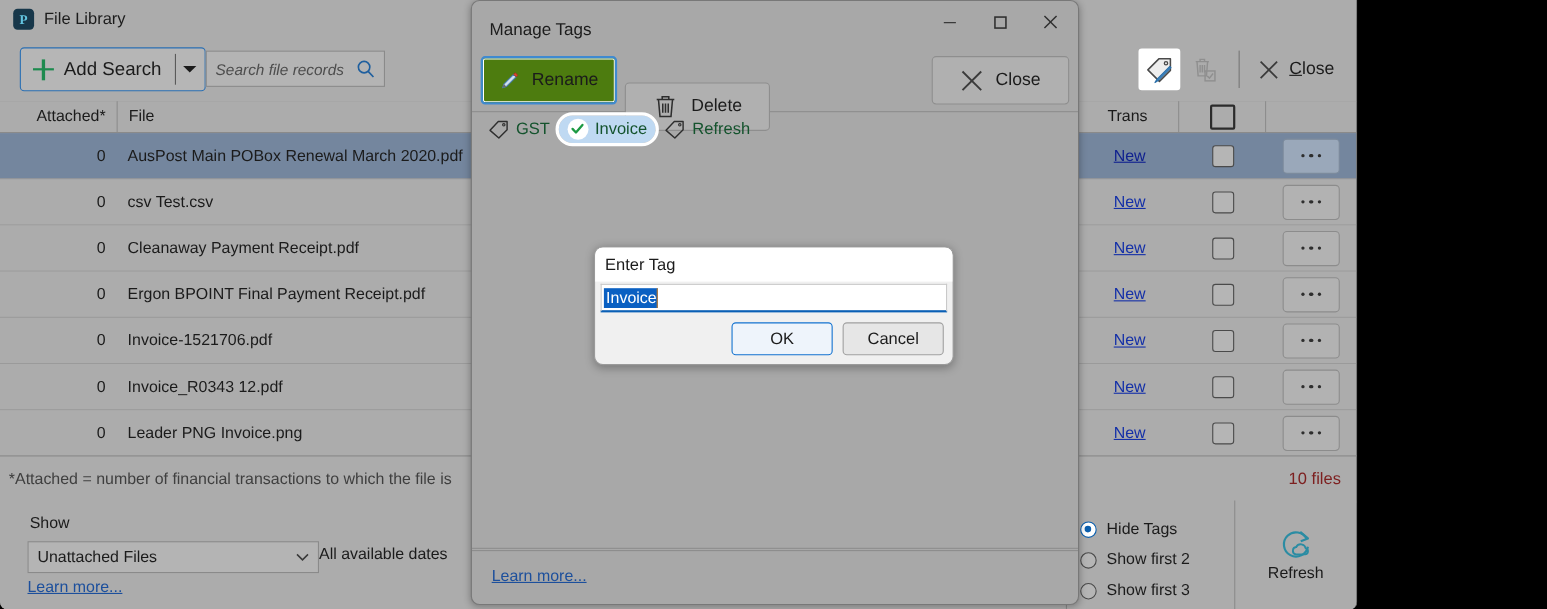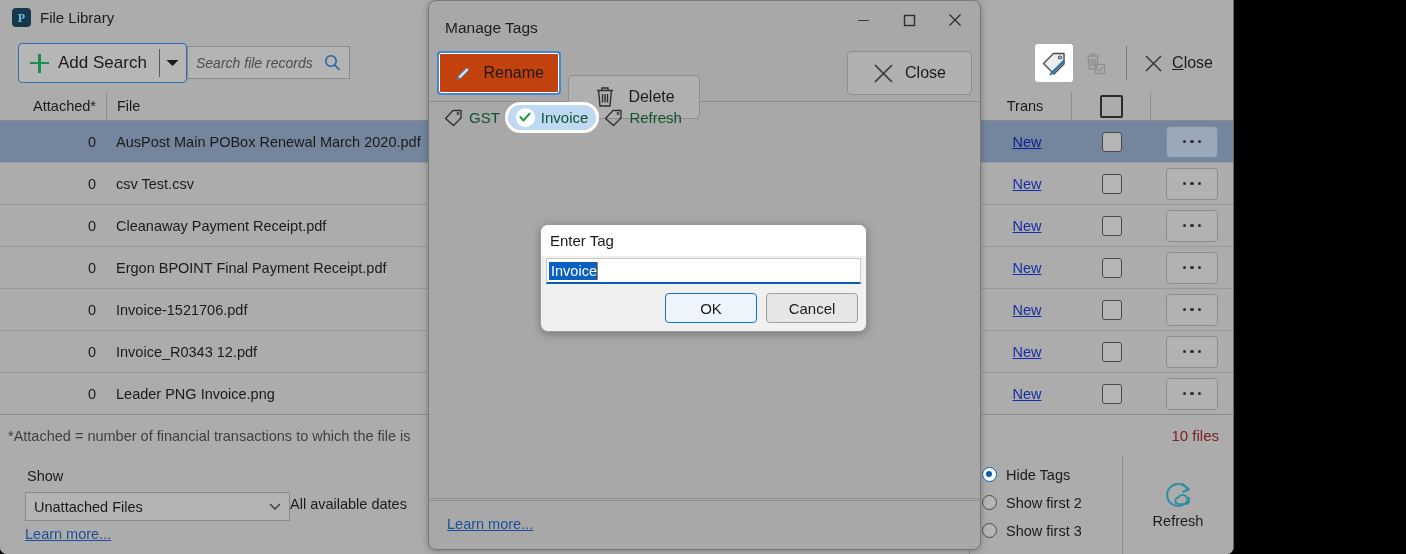--- a/index.html
+++ b/index.html
@@ -102,21 +102,21 @@
   .bb-left .show-lbl{position:absolute;left:27px;top:13px;font-size:14.5px;}
   .selectbox{
     position:absolute;left:25px;top:37px;width:247px;height:27px;background:#b4b4b4;
     border:1px solid #8a8a8a;display:flex;align-items:center;padding:0 8px;font-size:14.5px;
   }
   .selectbox .v{flex:1;white-space:nowrap;}
   .alldates{position:absolute;left:290px;top:41px;font-size:14.5px;white-space:nowrap;}
   .learn-l{position:absolute;left:25px;top:71px;font-size:14.5px;color:#1c4f9c;
            text-decoration:underline;cursor:pointer;white-space:nowrap;}
   .bb-radio{width:140px;border-left:1px solid #8a8a8a;padding:12px 0 0 12px;}
-  .rrow{display:flex;gap:9px;height:28px;}
+  .rrow{display:flex;align-items:center;gap:9px;height:28px;}
   .radio{width:15px;height:15px;border-radius:50%;border:1.5px solid #4a4a4a;background:#b5b5b5;
          box-sizing:border-box;position:relative;flex:none;}
   .radio.on{border:1.5px solid #0b5fae;background:#fff;}
   .radio.on:after{content:"";position:absolute;left:3px;top:3px;width:6px;height:6px;border-radius:50%;background:#0b5fae;}
   .rrow span{font-size:14.5px;}
   .bb-refresh{width:110px;border-left:1px solid #8a8a8a;display:flex;flex-direction:column;
               align-items:center;justify-content:center;gap:3px;}
   .bb-refresh .t{font-size:14.5px;}
 
   
@@ -126,21 +126,21 @@
     border-top-left-radius:8px;border-top-right-radius:8px;box-shadow:0 1px 7px rgba(0,0,0,.28);
     overflow:hidden;
   }
   .dlg-title{position:absolute;left:16px;top:18px;font-size:15.5px;color:#1c1c1c;}
   .dlg-winbtns{position:absolute;right:2px;top:2px;height:32px;display:flex;}
   .dlg-toolbar{position:absolute;left:0;top:44px;width:551px;height:56px;border-bottom:1px solid #8d8d8d;}
   .tbtn{
     position:absolute;top:6px;height:44px;display:flex;align-items:center;gap:11px;
     border:1px solid #8e8e8e;border-radius:4px;background:#b0b0b0;padding:0 15px;box-sizing:border-box;
   }
-  .tbtn.focused{background:#c2410c;border:2px solid #3f8ad0;box-shadow:0 0 0 1px #ffffff inset;}
+  .tbtn.focused{background:#4d7c0f;border:2px solid #3f8ad0;box-shadow:0 0 0 1px #ffffff inset;}
   .tbtn .lb{font-size:16px;color:#1b1b1b;white-space:nowrap;}
   #btn-rename{left:8px;width:124px;justify-content:center;}
   #btn-delete{left:139px;width:132px;justify-content:center;margin-top:24px;}
   #btn-dlgclose{right:8px;width:125px;justify-content:center;}
 
   .tagrow{position:absolute;left:0;top:100px;width:551px;height:32px;display:flex;align-items:center;padding-left:7px;}
   .tag{display:flex;align-items:center;gap:6px;padding:3px 8px;border-radius:13px;white-space:nowrap;font-size:15px;}
   .tag.sel{background:#bfd9f2;outline:3px solid #ffffff;}
   .tag .txt{font-size:15px;color:#14532d;}
   .chkcircle{width:19px;height:19px;border-radius:50%;background:#fff;display:flex;align-items:center;justify-content:center;flex:none;}

